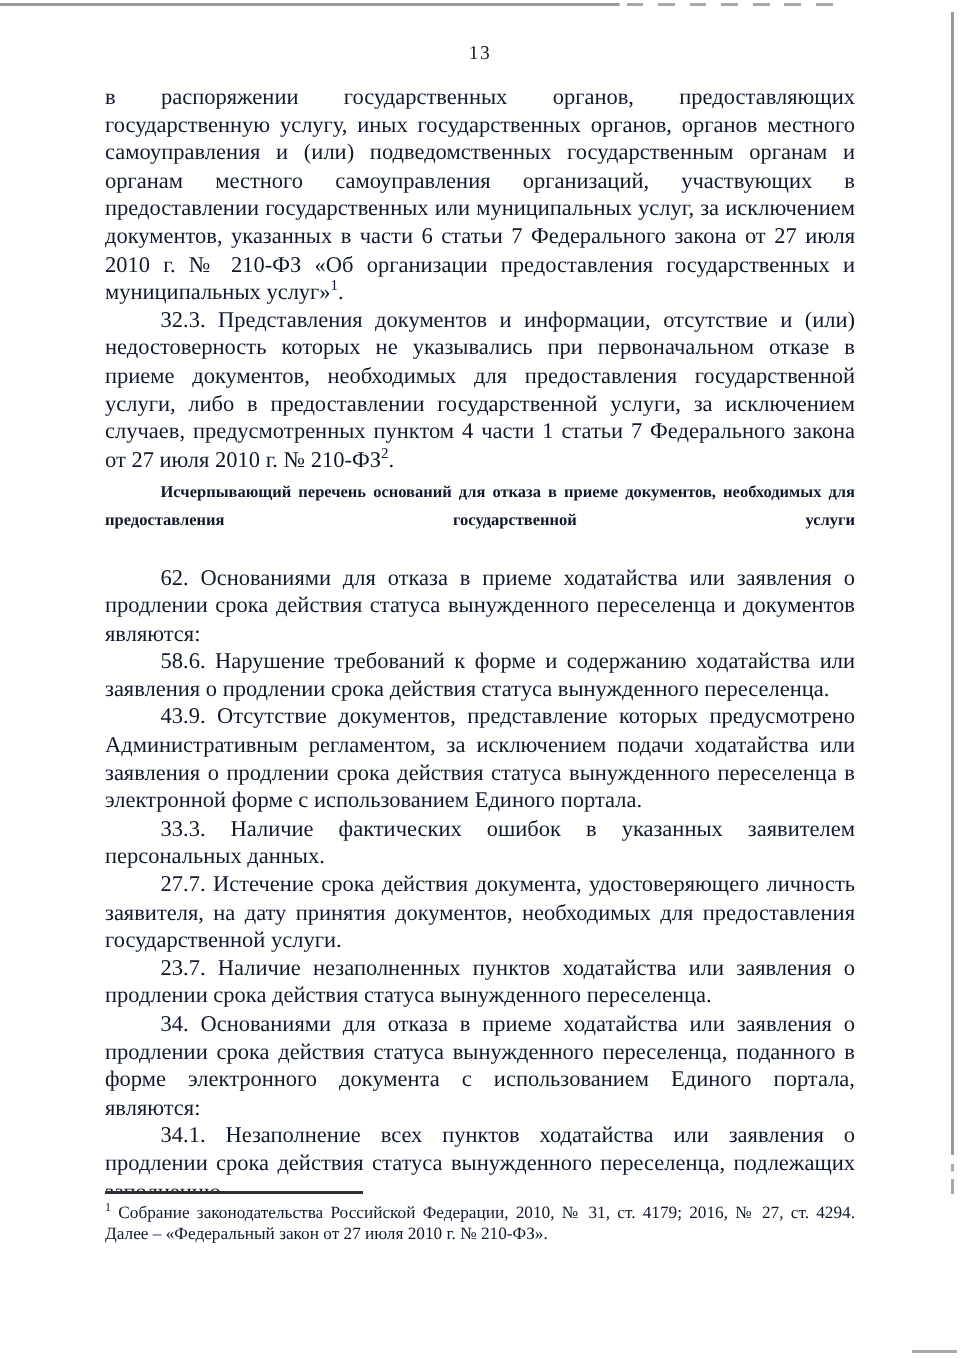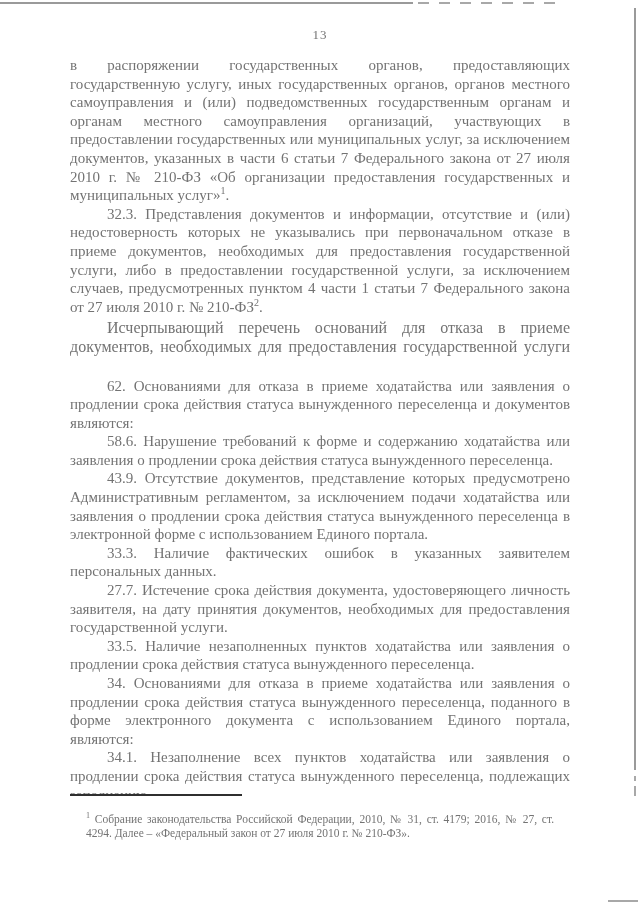--- a/index.html
+++ b/index.html
@@ -7,21 +7,21 @@
     padding: 0;
     background: #ffffff;
   }
   .page {
     position: relative;
     width: 640px;
     height: 905px;
     background: #ffffff;
     overflow: hidden;
     font-family: "Liberation Serif", "DejaVu Serif", serif;
-    color: #737373;
+    color: #0f172a;
   }
   
   .scan-top-solid {
     position: absolute;
     left: 0; top: 2px;
     width: 413px; height: 2px;
     background: #9a9a9a;
   }
   .scan-top-dashes {
     position: absolute;
@@ -54,23 +54,23 @@
   }
   .para {
     margin: 0;
     font-size: 15px;
     line-height: 18.6px;
     text-align: justify;
   }
   .indent { text-indent: 37px; }
   .heading {
     margin: 3px 0 20px 0;
-    font-size: 16px;
+    font-size: 11px;
     line-height: 18.6px;
-    font-weight: normal;
+    font-weight: bold;
     text-align: justify;
     text-align-last: justify;
     text-indent: 37px;
   }
   .fn-ref {
     font-size: 10px;
     line-height: 0;
     vertical-align: super;
   }
   .footnotes {
@@ -80,21 +80,21 @@
     width: 500px;
     background: #ffffff;
   }
   .fn-separator {
     width: 172px;
     height: 2px;
     background: #2f2f2f;
     margin: 0 0 6px 0;
   }
   .footnote {
-    margin: 16px;
+    margin: 0;
     font-size: 11.5px;
     line-height: 14px;
     text-align: justify;
   }
   .footnote .fn-marker {
     font-size: 8px;
     vertical-align: super;
     line-height: 0;
   }
 </style>
@@ -118,21 +118,21 @@
 
     <p class="para indent"><span>32.3. Представления документов и информации, отсутствие и (или) недостоверность которых не указывались при первоначальном отказе в приеме документов, необходимых для предоставления государственной услуги, либо в предоставлении государственной услуги, за исключением случаев, предусмотренных пунктом 4 части 1 статьи 7 Федерального закона от 27 июля 2010 г. № 210-ФЗ</span><sup class="fn-ref">2</sup><span>.</span></p>
 
     <p class="heading">Исчерпывающий перечень оснований для отказа в приеме документов, необходимых для предоставления государственной услуги</p>
 
     <p class="para indent">62. Основаниями для отказа в приеме ходатайства или заявления о продлении срока действия статуса вынужденного переселенца и документов являются:</p>
     <p class="para indent">58.6. Нарушение требований к форме и содержанию ходатайства или заявления о продлении срока действия статуса вынужденного переселенца.</p>
     <p class="para indent">43.9. Отсутствие документов, представление которых предусмотрено Административным регламентом, за исключением подачи ходатайства или заявления о продлении срока действия статуса вынужденного переселенца в электронной форме с использованием Единого портала.</p>
     <p class="para indent">33.3. Наличие фактических ошибок в указанных заявителем персональных данных.</p>
     <p class="para indent">27.7. Истечение срока действия документа, удостоверяющего личность заявителя, на дату принятия документов, необходимых для предоставления государственной услуги.</p>
-    <p class="para indent">33.5. Наличие незаполненных пунктов ходатайства или заявления о продлении срока действия статуса вынужденного переселенца.</p>
+    <p class="para indent">23.7. Наличие незаполненных пунктов ходатайства или заявления о продлении срока действия статуса вынужденного переселенца.</p>
     <p class="para indent">34. Основаниями для отказа в приеме ходатайства или заявления о продлении срока действия статуса вынужденного переселенца, поданного в форме электронного документа с использованием Единого портала, являются:</p>
     <p class="para indent">34.1. Незаполнение всех пунктов ходатайства или заявления о продлении срока действия статуса вынужденного переселенца, подлежащих заполнению.</p>
 
   </div>
 
   <div class="footnotes">
     <div class="fn-separator"></div>
     <p class="footnote"><sup class="fn-marker">1</sup> <span>Собрание законодательства Российской Федерации, 2010, № 31, ст. 4179; 2016, № 27, ст. 4294. Далее – «Федеральный закон от 27 июля 2010 г. № 210-ФЗ».</span></p>
   </div>
 

